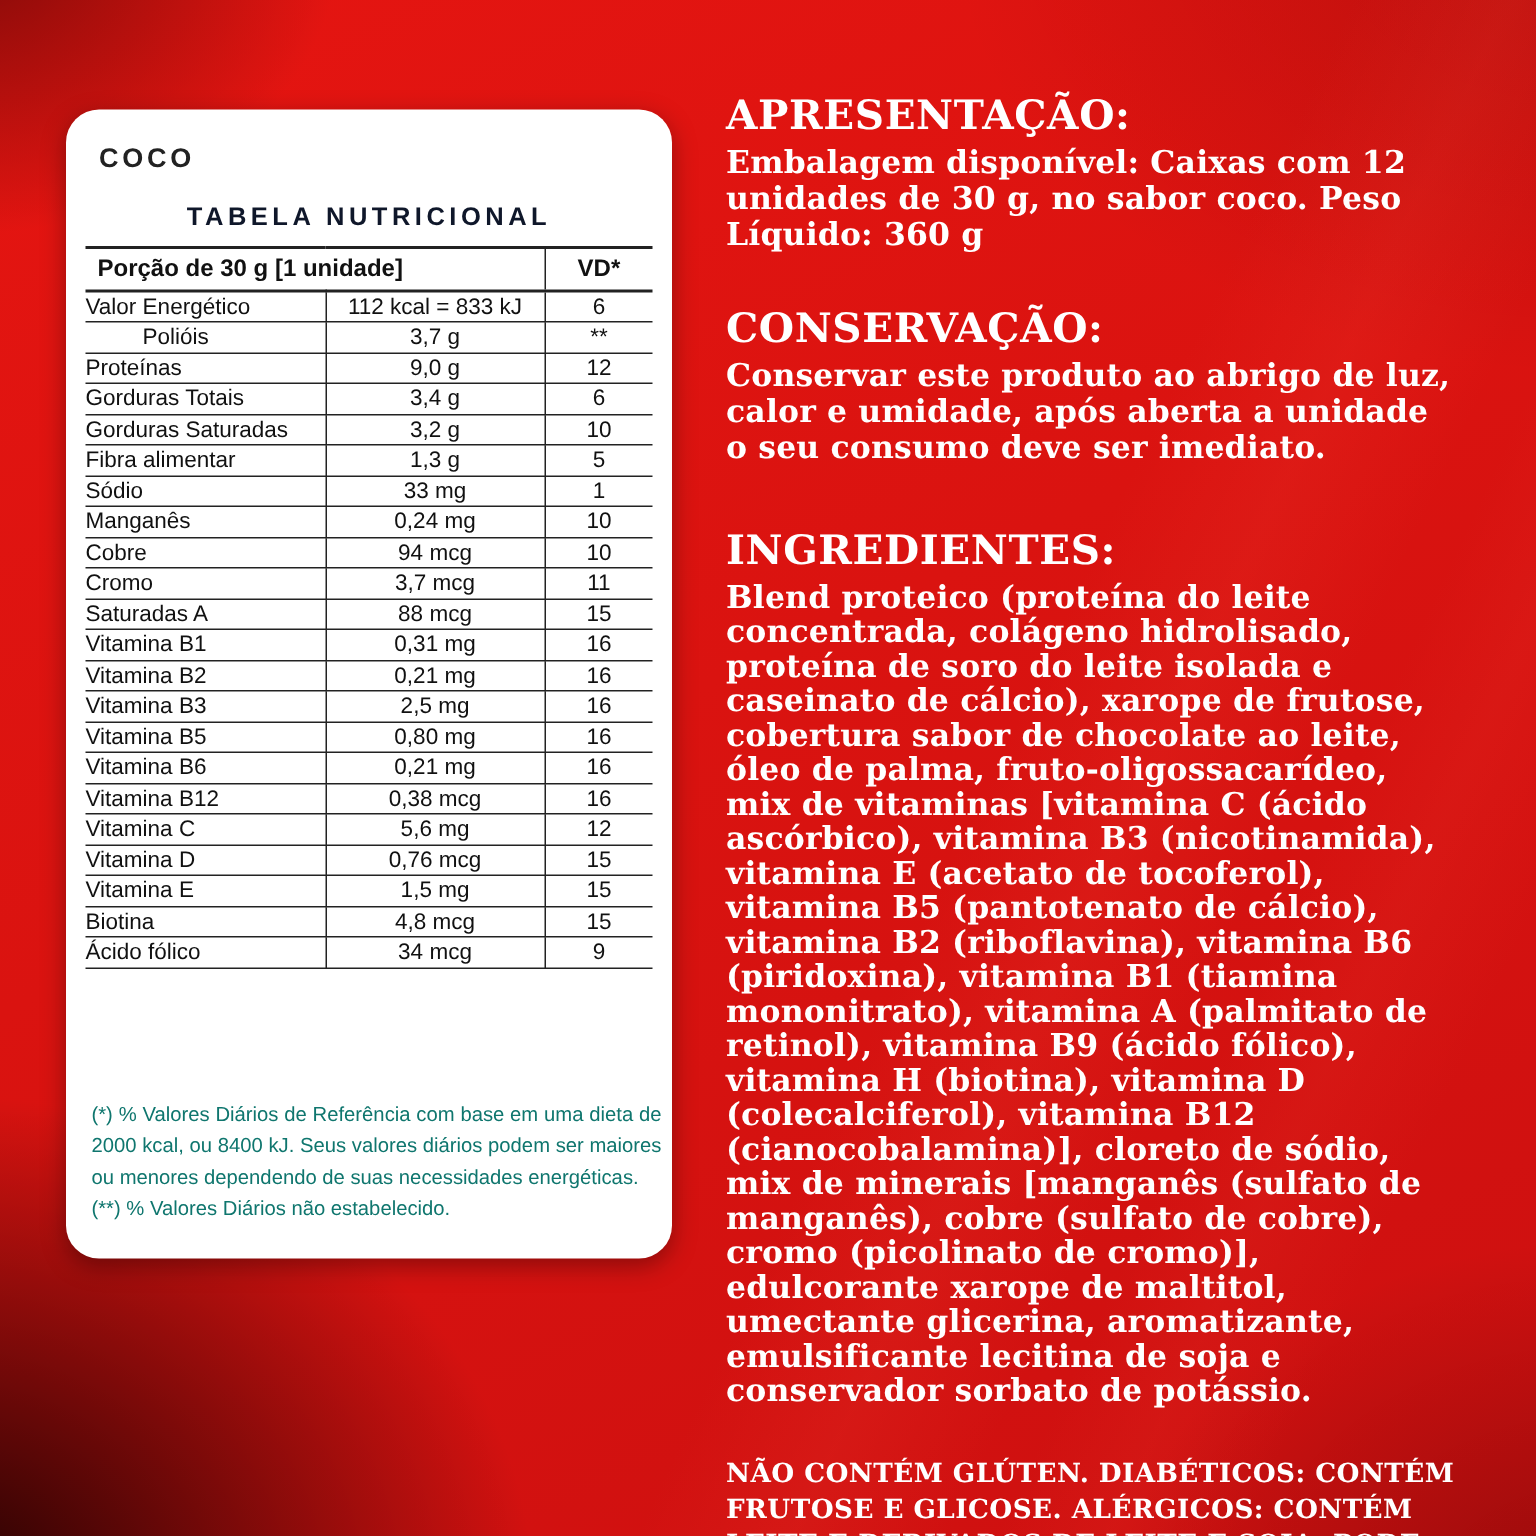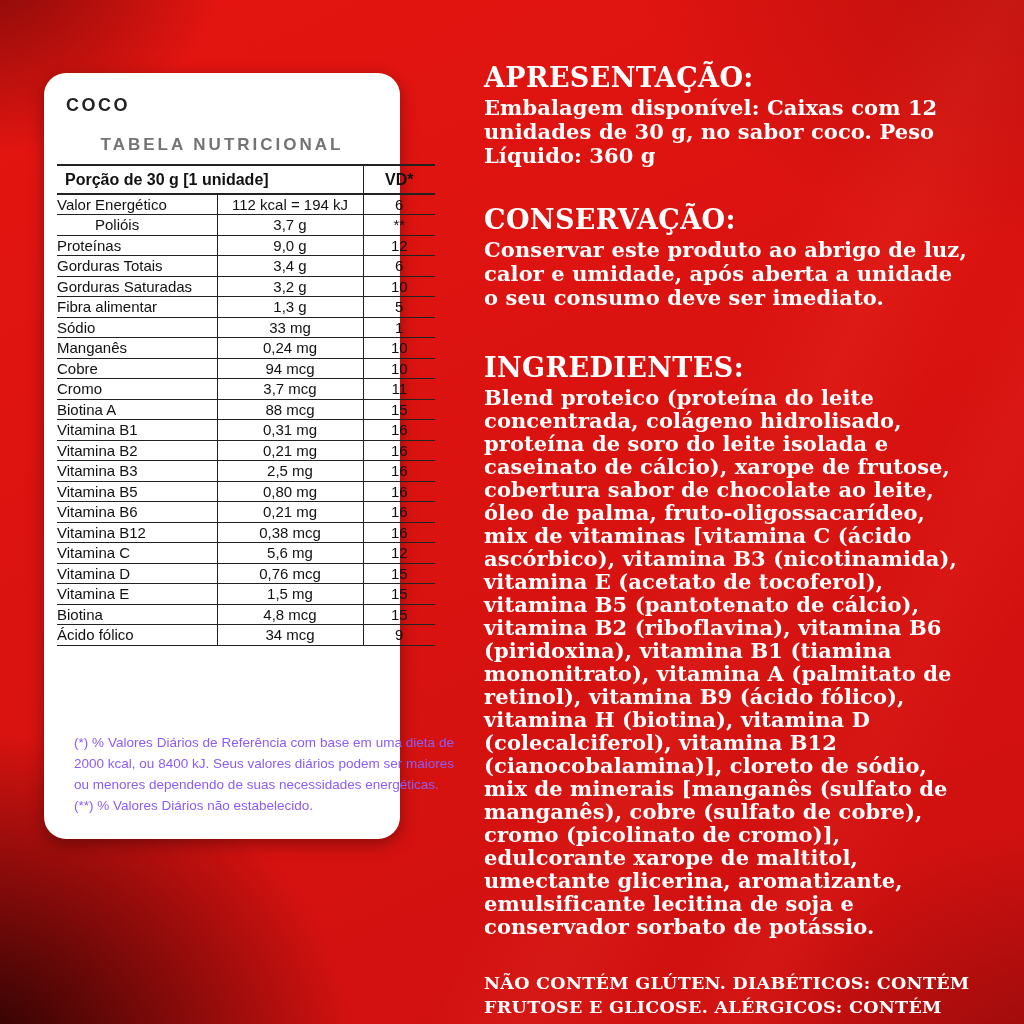--- a/index.html
+++ b/index.html
@@ -14,32 +14,32 @@
       radial-gradient(ellipse 700px 500px at 103% -5%, rgba(60,0,0,0.22) 0%, rgba(60,0,0,0) 60%),
       linear-gradient(155deg, #e51511 0%, #da1310 45%, #cd1010 100%);
   }
   .streaks {
     position: absolute; inset: 0; pointer-events: none;
     background:
       linear-gradient(115deg, transparent 60%, rgba(255,90,70,0.10) 67%, transparent 74%),
       linear-gradient(115deg, transparent 76%, rgba(255,90,70,0.08) 81%, transparent 87%);
   }
   .card {
-    position: absolute; left: 44px; top: 73px; width: 356px; height: 766px;
+    position: absolute; left: 44px; top: 73px; width: 404px; height: 766px;
     background: #ffffff; border-radius: 22px;
     box-shadow: 0 5px 16px rgba(0,0,0,0.35);
     color: #1b1b1b;
   }
   .flavor-title {
     position: absolute; left: 22px; top: 22px;
     font-size: 18px; font-weight: bold; letter-spacing: 2.5px; color: #222;
   }
   .table-title {
     position: absolute; left: 0; top: 62px; width: 100%;
-    text-align: center; font-size: 17px; font-weight: bold; letter-spacing: 3px; color: #737373;
+    text-align: center; font-size: 17px; font-weight: bold; letter-spacing: 3px; color: #0f172a;
   }
   table.nutri {
     position: absolute; left: 13px; top: 91px; width: 378px;
     border-collapse: collapse; table-layout: fixed;
   }
   table.nutri col.c1 { width: 160px; }
   table.nutri col.c2 { width: 146px; }
   table.nutri col.c3 { width: 72px; }
   table.nutri td { padding: 0; font-size: 15px; color: #111; }
   tr.hdr td {
@@ -47,22 +47,22 @@
     height: 29px; font-size: 16px; font-weight: bold;
   }
   tr.hdr td.portion { padding-left: 8px; border-right: 1.5px solid #222; }
   tr.hdr td.vd { text-align: center; }
   tbody td { border-bottom: 1.5px solid #222; height: 20.5px; }
   td.lbl { padding-left: 8px; border-right: 1.5px solid #222; white-space: nowrap; }
   td.lbl.indent { padding-left: 38px; }
   td.val { text-align: center; border-right: 1.5px solid #222; }
   td.vdv { text-align: center; }
   .footnotes {
-    position: absolute; left: 30px; top: 660px; width: 380px;
-    font-size: 13.5px; line-height: 1.55; color: #8b5cf6;
+    position: absolute; left: 17px; top: 660px; width: 380px;
+    font-size: 13.5px; line-height: 1.55; color: #0f766e;
   }
   .footnotes p { margin: 0; }
   .footnotes p.just { text-align: justify; }
   .right {
     position: absolute; left: 484px; top: 62px; width: 488px;
     color: #ffffff; font-family: "DejaVu Serif", "Liberation Serif", serif; font-weight: bold;
   }
   .right h2 {
     margin: 0 0 3px 0; font-size: 27px; letter-spacing: 0.4px;
   }
@@ -93,21 +93,21 @@
       </colgroup>
     <thead>
       <tr class="hdr">
         <td class="portion" colspan="2">Porção de 30 g [1 unidade]</td>
         <td class="vd">VD*</td>
       </tr>
     </thead>
     <tbody id="nutri-body">
         <tr>
       <td class="lbl">Valor Energético</td>
-      <td class="val">112 kcal = 194 kJ</td>
+      <td class="val">112 kcal = 833 kJ</td>
       <td class="vdv">6</td>
     </tr>
         <tr>
       <td class="lbl indent">Polióis</td>
       <td class="val">3,7 g</td>
       <td class="vdv">**</td>
     </tr>
         <tr>
       <td class="lbl">Proteínas</td>
       <td class="val">9,0 g</td>
@@ -142,21 +142,21 @@
       <td class="lbl">Cobre</td>
       <td class="val">94 mcg</td>
       <td class="vdv">10</td>
     </tr>
         <tr>
       <td class="lbl">Cromo</td>
       <td class="val">3,7 mcg</td>
       <td class="vdv">11</td>
     </tr>
         <tr>
-      <td class="lbl">Biotina A</td>
+      <td class="lbl">Saturadas A</td>
       <td class="val">88 mcg</td>
       <td class="vdv">15</td>
     </tr>
         <tr>
       <td class="lbl">Vitamina B1</td>
       <td class="val">0,31 mg</td>
       <td class="vdv">16</td>
     </tr>
         <tr>
       <td class="lbl">Vitamina B2</td>

